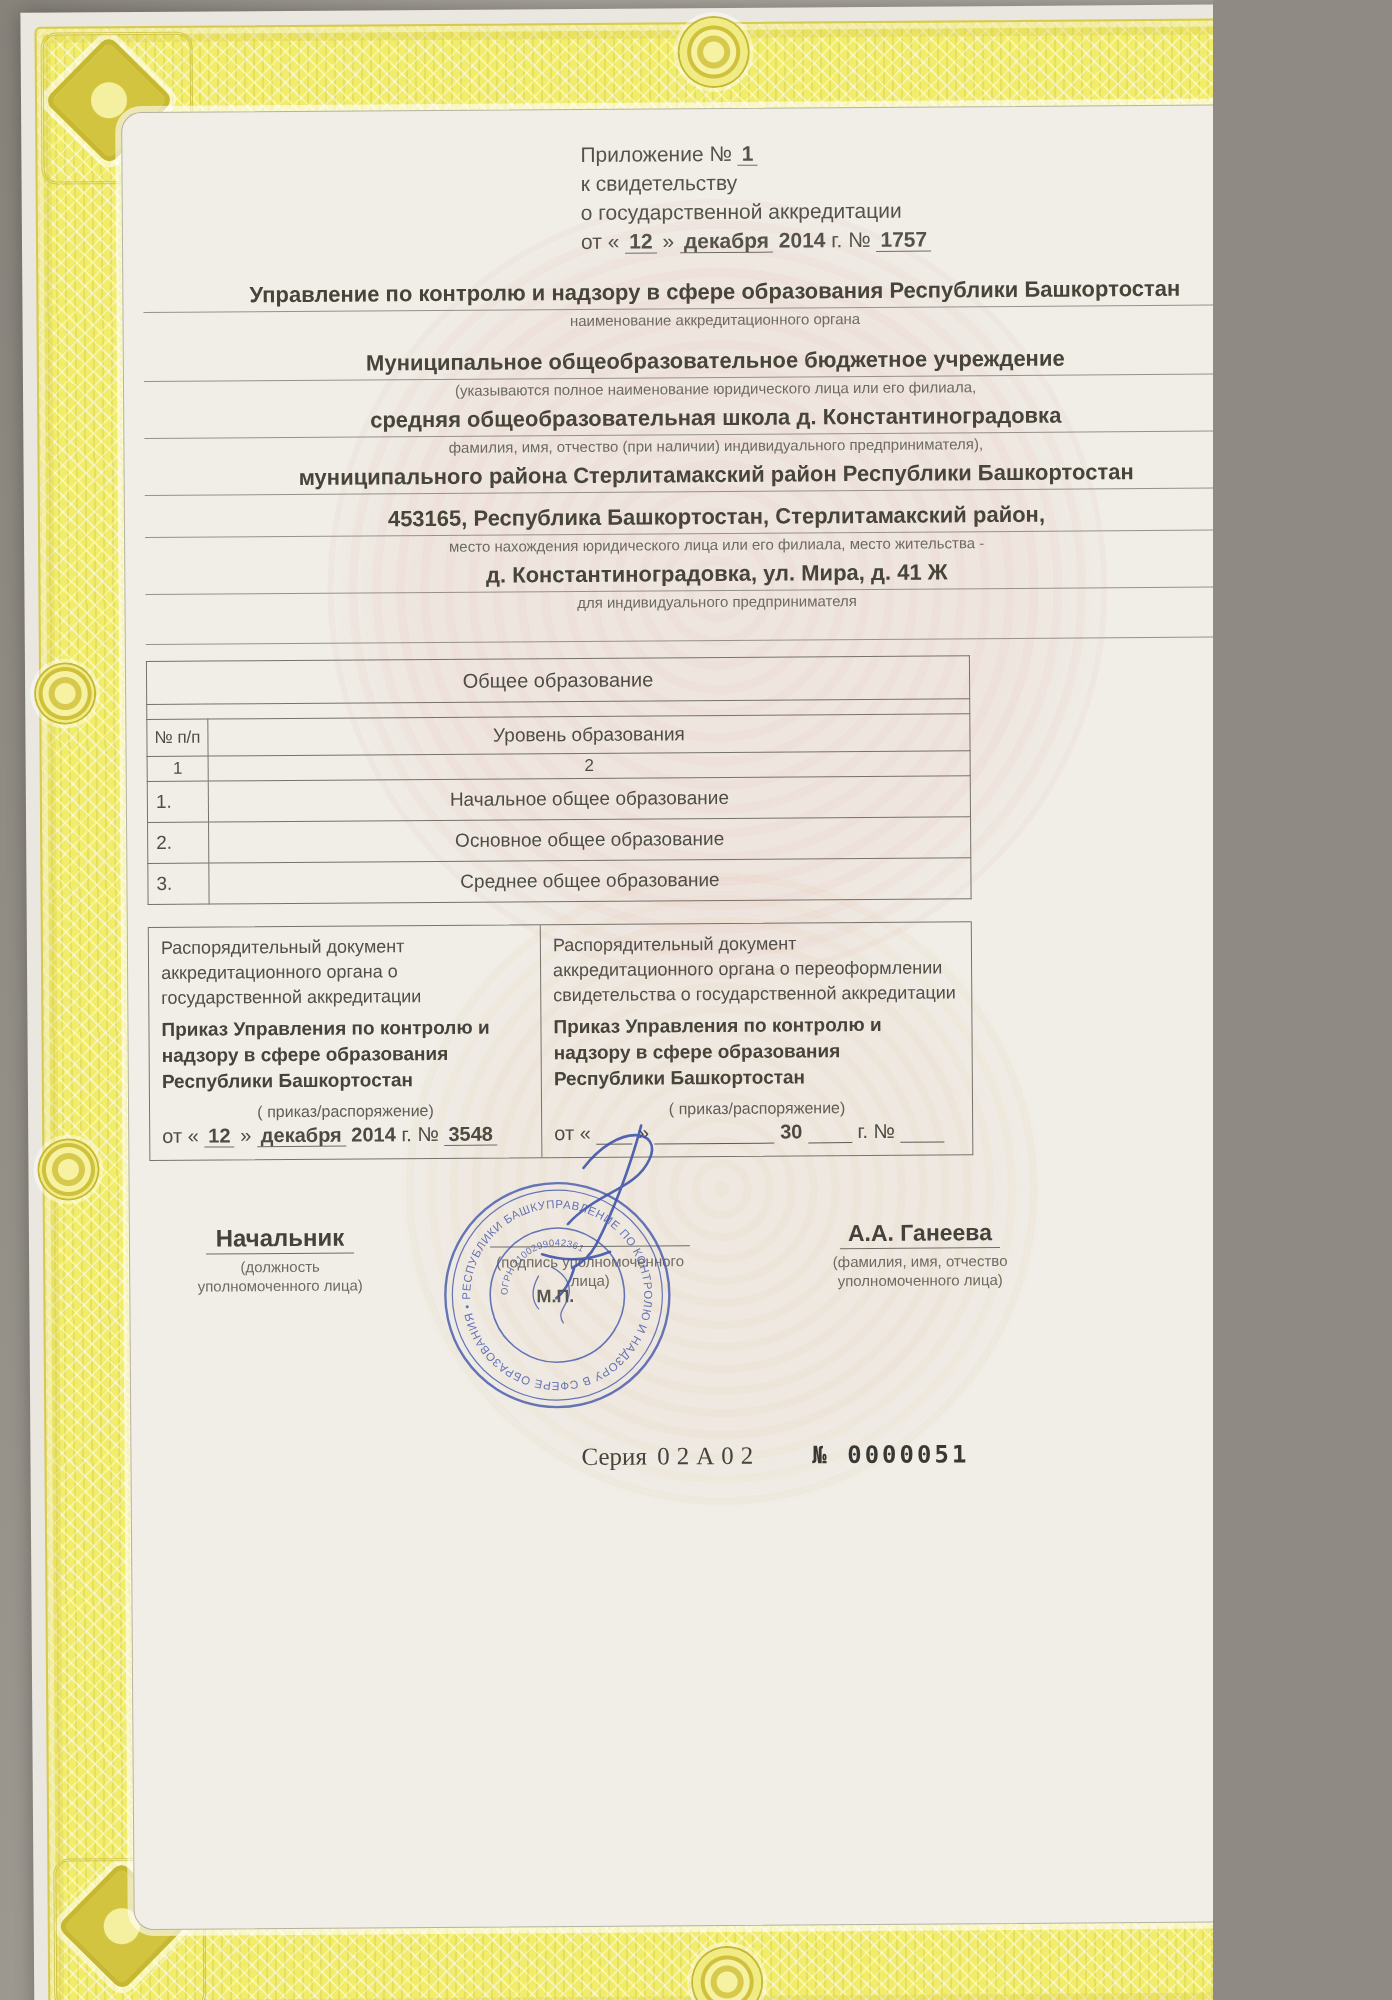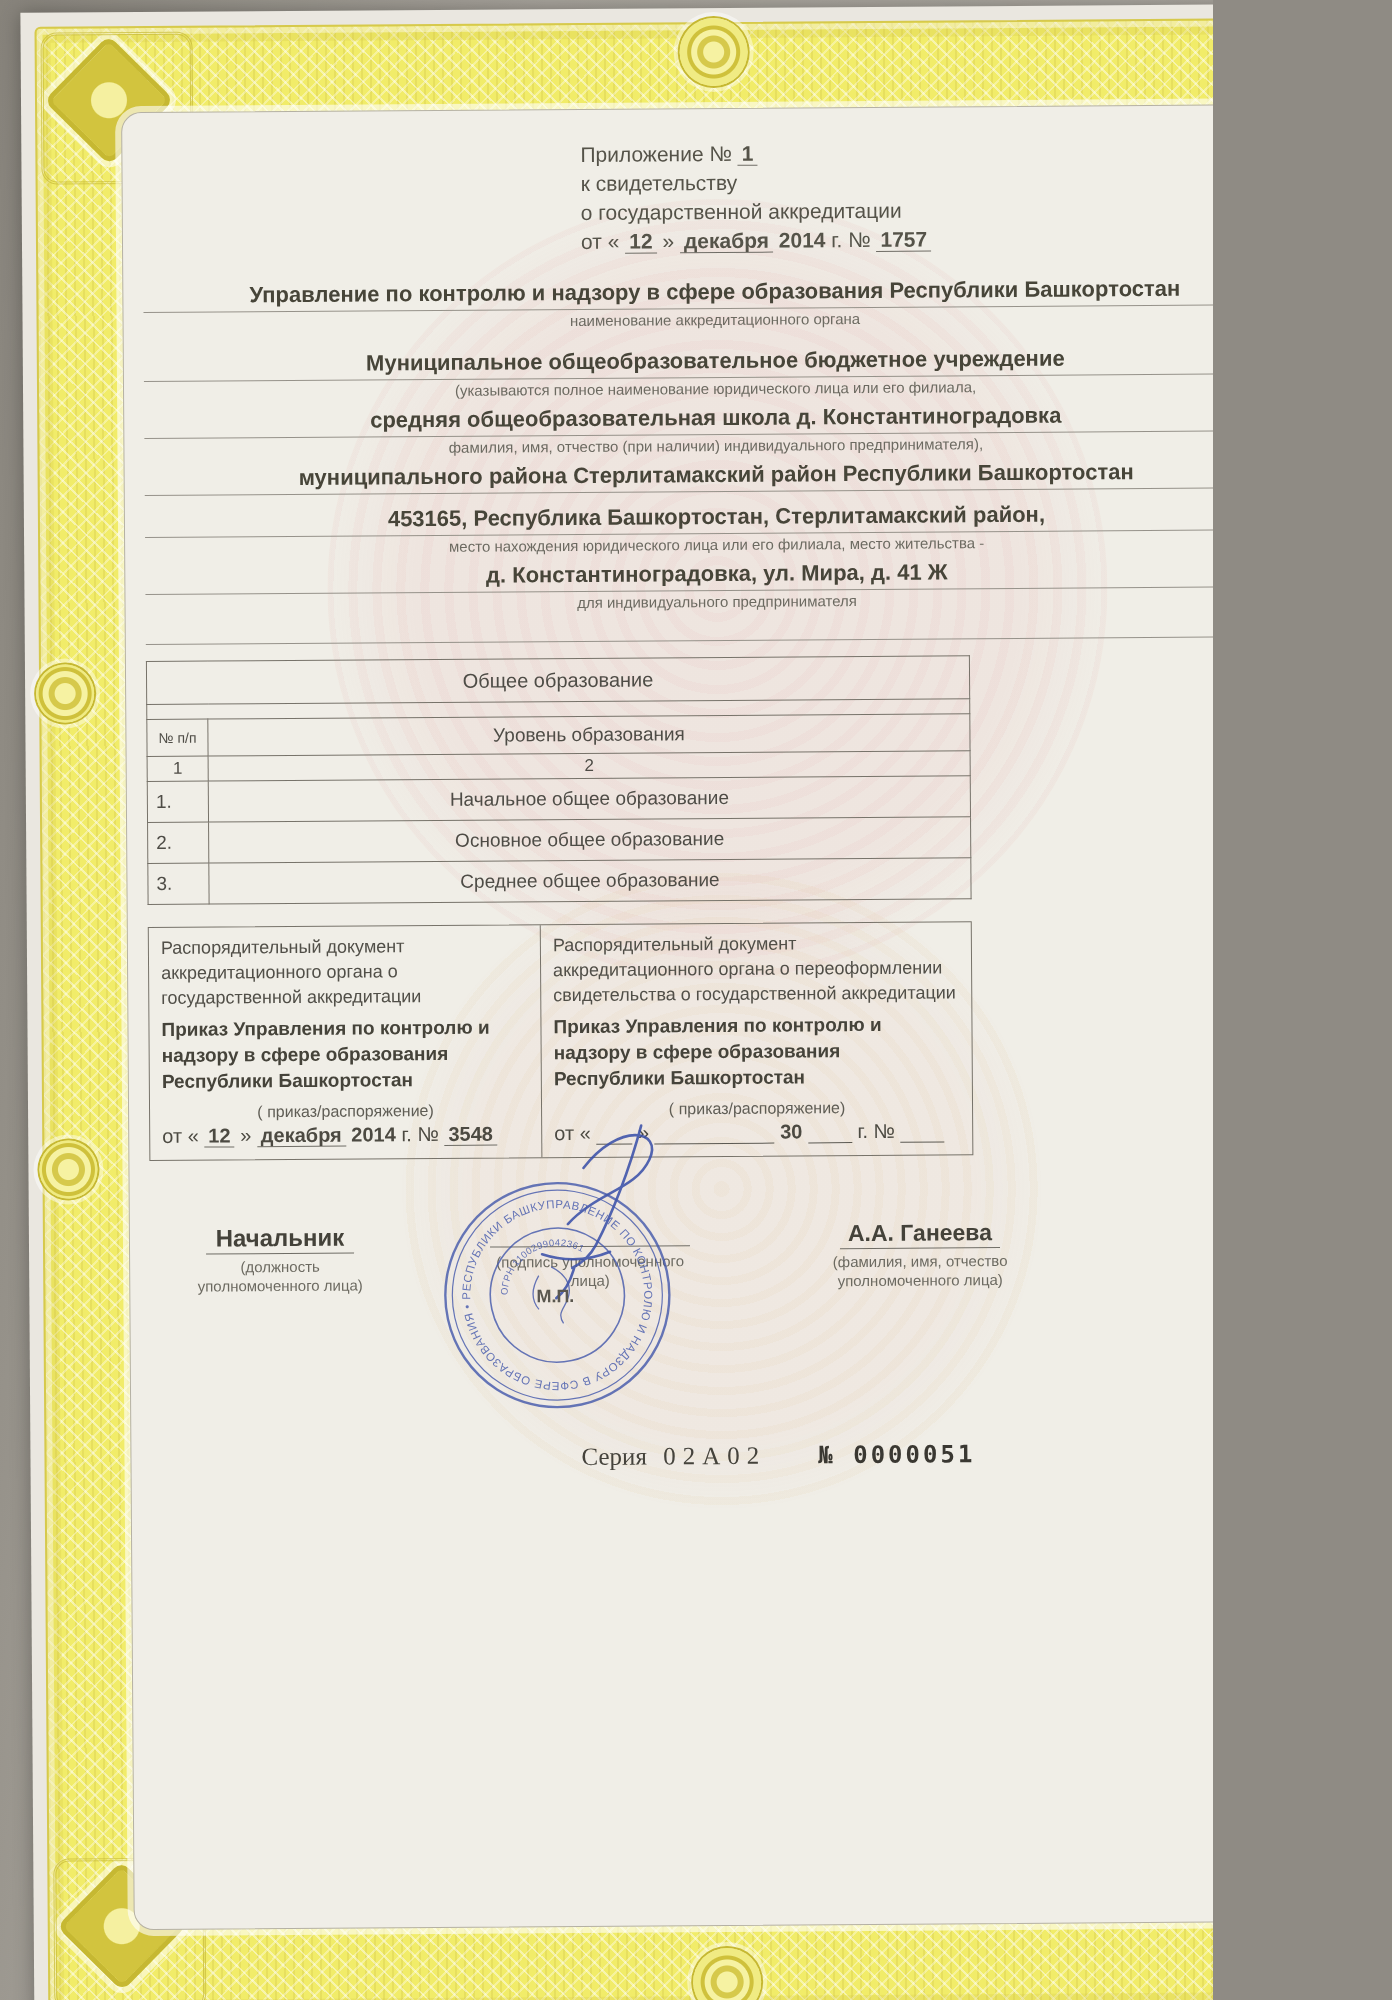--- a/index.html
+++ b/index.html
@@ -60,21 +60,21 @@
   .org1 { margin-top:20px; }
   .addr1 { margin-top:12px; }
   .cap { text-align:center; font-size:15px; color:#6c6a61; margin-top:2px; }
   .blank-line { margin-top:8px; height:22px; border-bottom:1px solid #96928a; }
 
   table.edu { border-collapse:collapse; width:824px; margin-top:16px; font-size:19px; color:#4e4c46; }
   table.edu td { border:1px solid #77736a; }
   .t-title td { text-align:center; height:40px; font-size:20px; }
   .t-spacer td { height:12px; }
   .t-head td { height:34px; text-align:center; }
-  .t-head .c1 { width:58px; font-size:14px; }
+  .t-head .c1 { width:58px; font-size:17px; }
   .t-nums td { height:22px; text-align:center; font-size:17px; }
   .t-row td { height:38px; text-align:center; }
   .t-row td.num { text-align:left; padding-left:8px; }
 
   .orders { display:flex; width:824px; border:1px solid #77736a; margin-top:22px; box-sizing:border-box; }
   .ocell { box-sizing:border-box; padding:8px 12px 12px; display:flex; flex-direction:column; min-height:232px; }
   .ocell.left { width:392px; border-right:1px solid #77736a; }
   .ocell.right { flex:1; }
   .ocap { font-size:18px; line-height:25px; color:#514f48; }
   .oorder { font-weight:bold; font-size:19px; line-height:26px; margin-top:6px; max-width:340px; color:#45433a; }
@@ -87,21 +87,21 @@
   .sig-left { width:240px; margin-left:10px; text-align:center; }
   .sig-center { width:240px; margin-left:70px; text-align:center; }
   .sig-right { width:300px; margin-left:60px; text-align:center; }
   .pos { font-weight:bold; font-size:24px; border-bottom:1px solid #6f6d66; padding:0 10px 2px; color:#44423a; }
   .name { font-weight:bold; font-size:23px; border-bottom:1px solid #6f6d66; padding:0 8px 2px; color:#44423a; }
   .sig-line { height:24px; border-bottom:1px solid #6f6d66; width:200px; margin:0 auto; }
   .cap2 { font-size:15px; color:#6c6a61; margin:5px auto 0; line-height:19px; width:190px; }
 
   .serial { display:flex; margin-top:150px; align-items:baseline; }
   .series { margin-left:430px; font-family:"Liberation Serif","DejaVu Serif",serif; font-size:25px; color:#45433c; }
-  .series-val { letter-spacing:7px; margin-left:10px; }
+  .series-val { letter-spacing:7px; margin-left:4px; }
   .number { margin-left:52px; font-family:"DejaVu Sans Mono",monospace; font-weight:bold;
             font-size:24px; letter-spacing:3px; color:#3a3832; }
 
   .overlay { position:absolute; left:182px; top:920px; width:540px; height:540px; pointer-events:none; }
 </style>
 </head>
 <body>
 
 <div class="photo">
   <div class="sheet">

